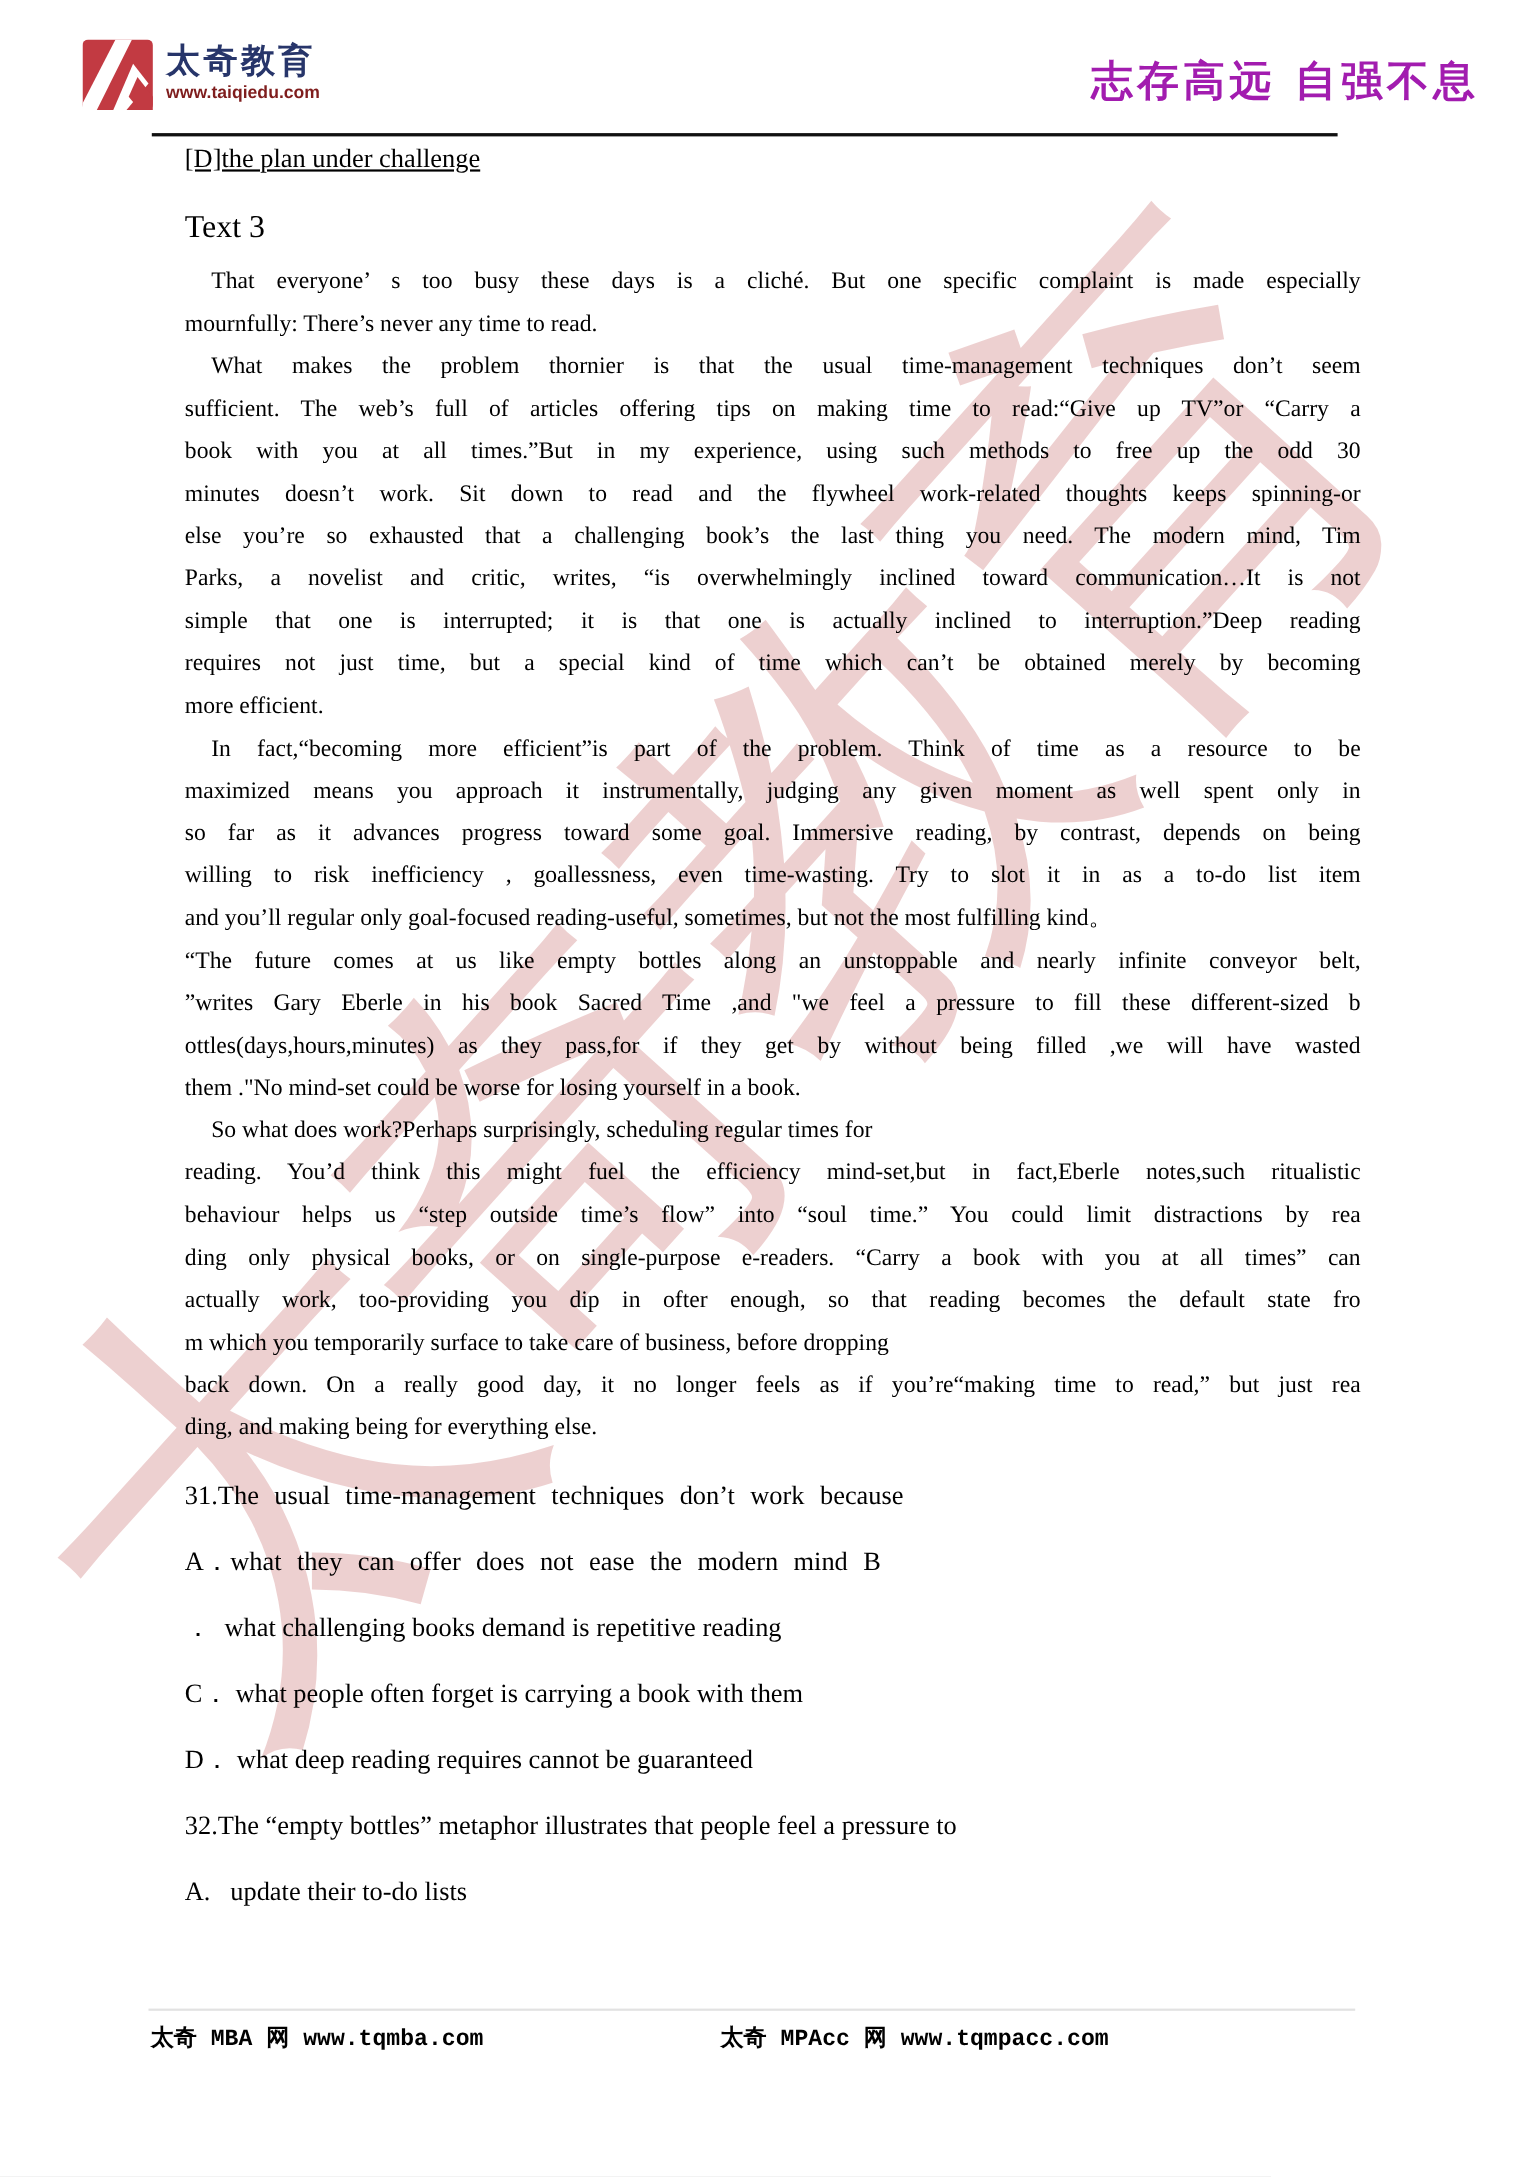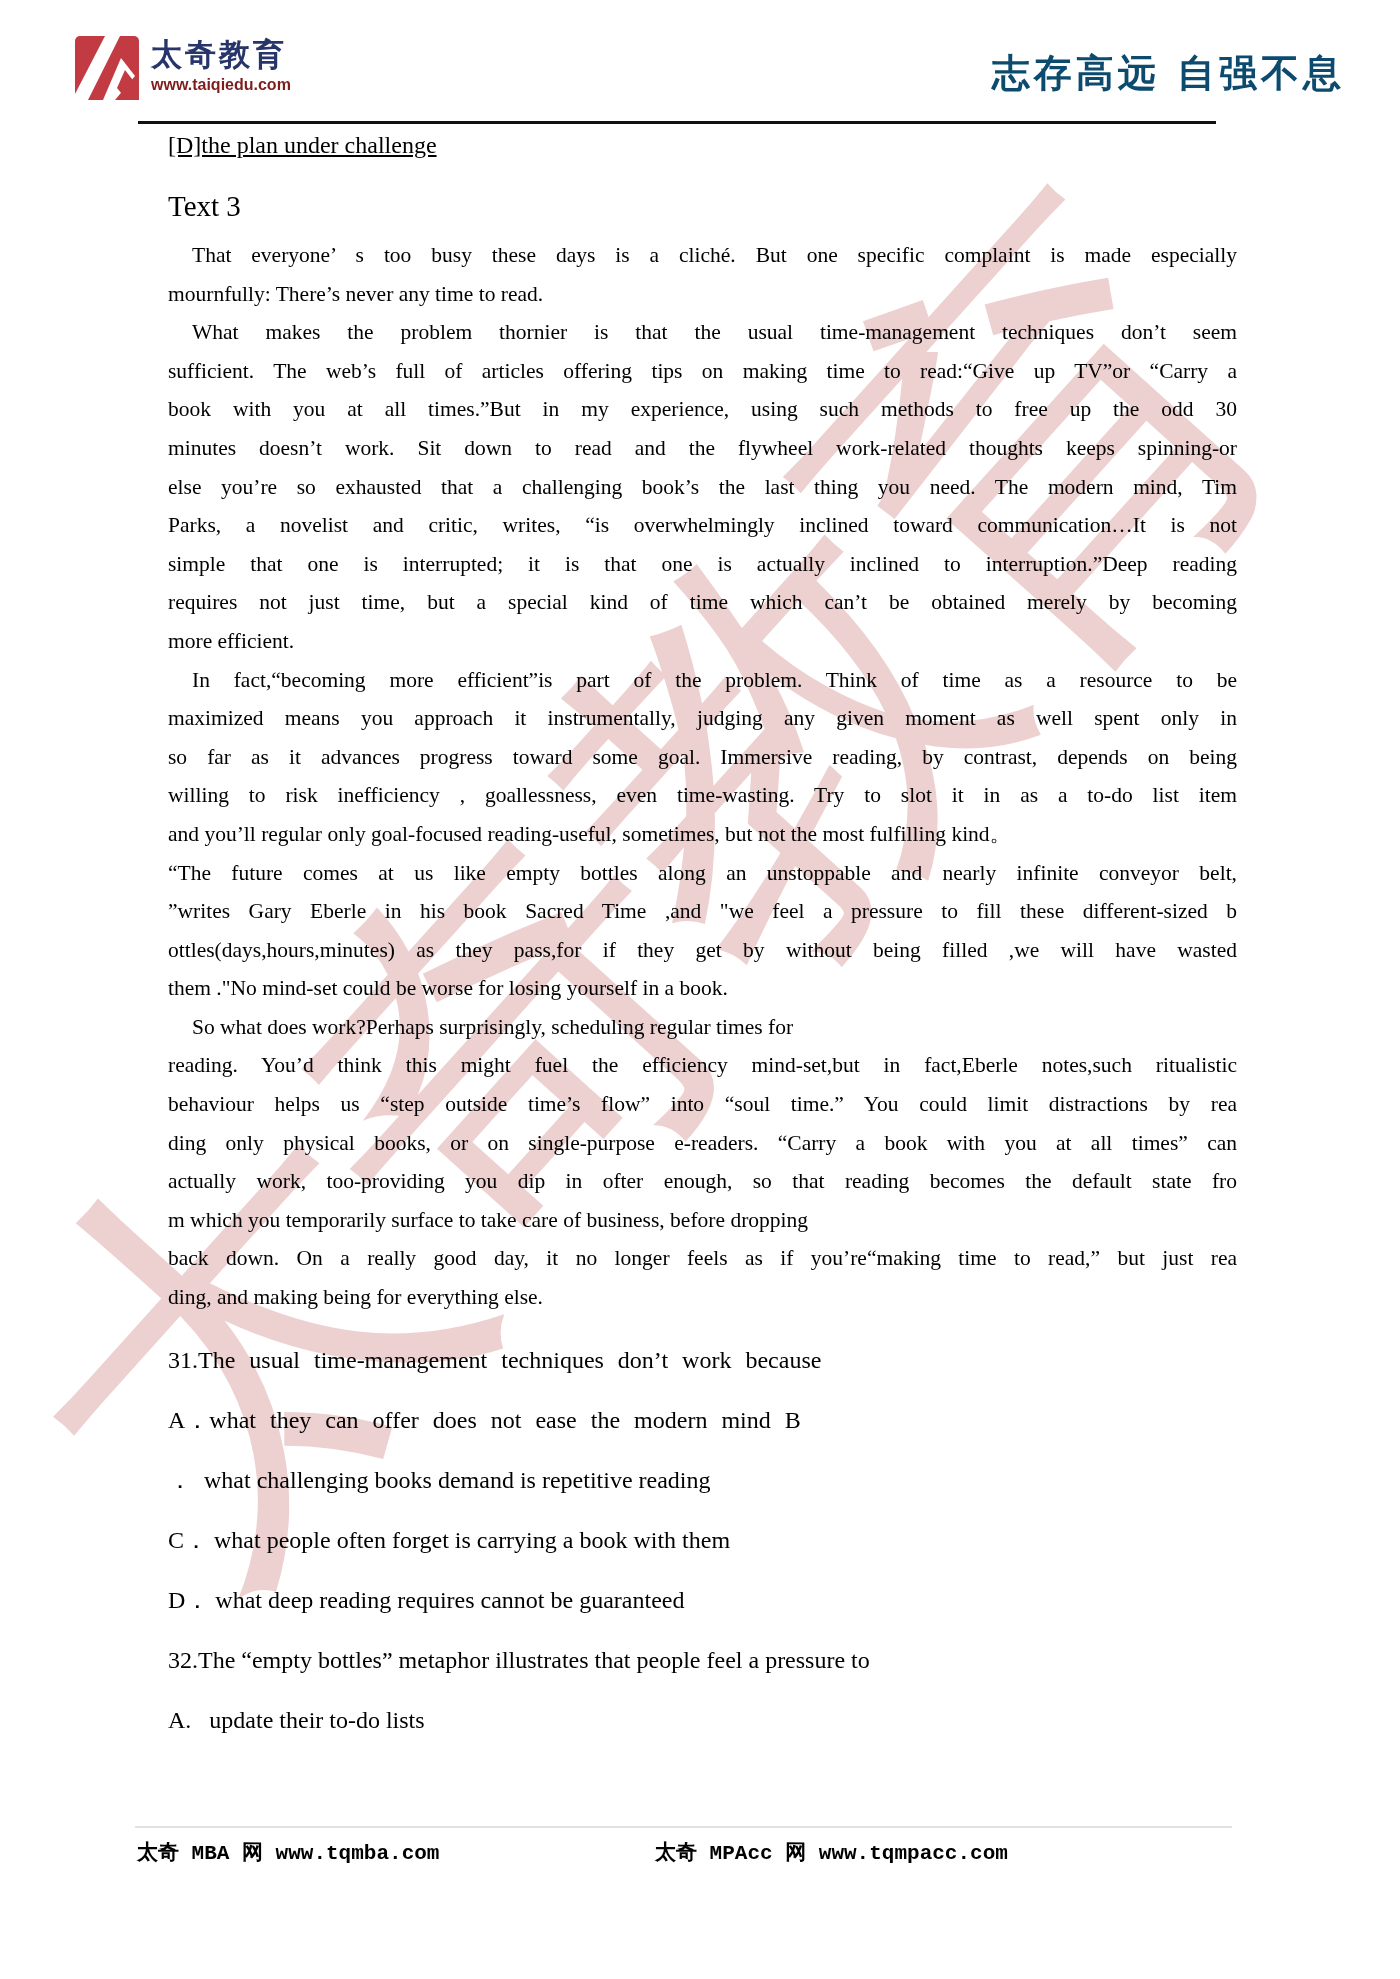--- a/index.html
+++ b/index.html
@@ -11,21 +11,21 @@
   
   .header{position:absolute;left:0;top:0;width:1400px;height:125px;}
   .logo-wrap{position:absolute;left:75px;top:36px;display:flex;align-items:flex-start;}
   .logo-box{width:64px;height:64px;}
   .brand-text{margin-left:12px;display:flex;flex-direction:column;justify-content:center;}
   .brand-name{font-family:"Liberation Sans",sans-serif;font-weight:bold;font-size:31px;color:#27356a;letter-spacing:3px;line-height:1.1;margin-top:2px;}
   .brand-url{font-family:"Liberation Sans",sans-serif;font-weight:bold;font-size:16px;color:#7f1d1d;margin-top:4px;}
   .motto{
     position:absolute;right:55px;top:48px;
     font-family:"DejaVu Serif",serif;font-weight:900;font-size:38px;
-    letter-spacing:4px;color:#0c4a6e;
+    letter-spacing:4px;color:#a21caf;
   }
   .header-rule{position:absolute;left:138px;top:121px;width:1078px;height:3px;background:#111;}
   
   .watermark{
     position:absolute;left:100px;top:1280px;width:1800px;height:430px;
     transform:rotate(-48deg);transform-origin:0 50%;
     font-family:"DejaVu Serif",serif;font-size:420px;line-height:430px;
     letter-spacing:-18px;color:rgba(198,110,110,0.32);
     white-space:nowrap;pointer-events:none;z-index:0;
   }

